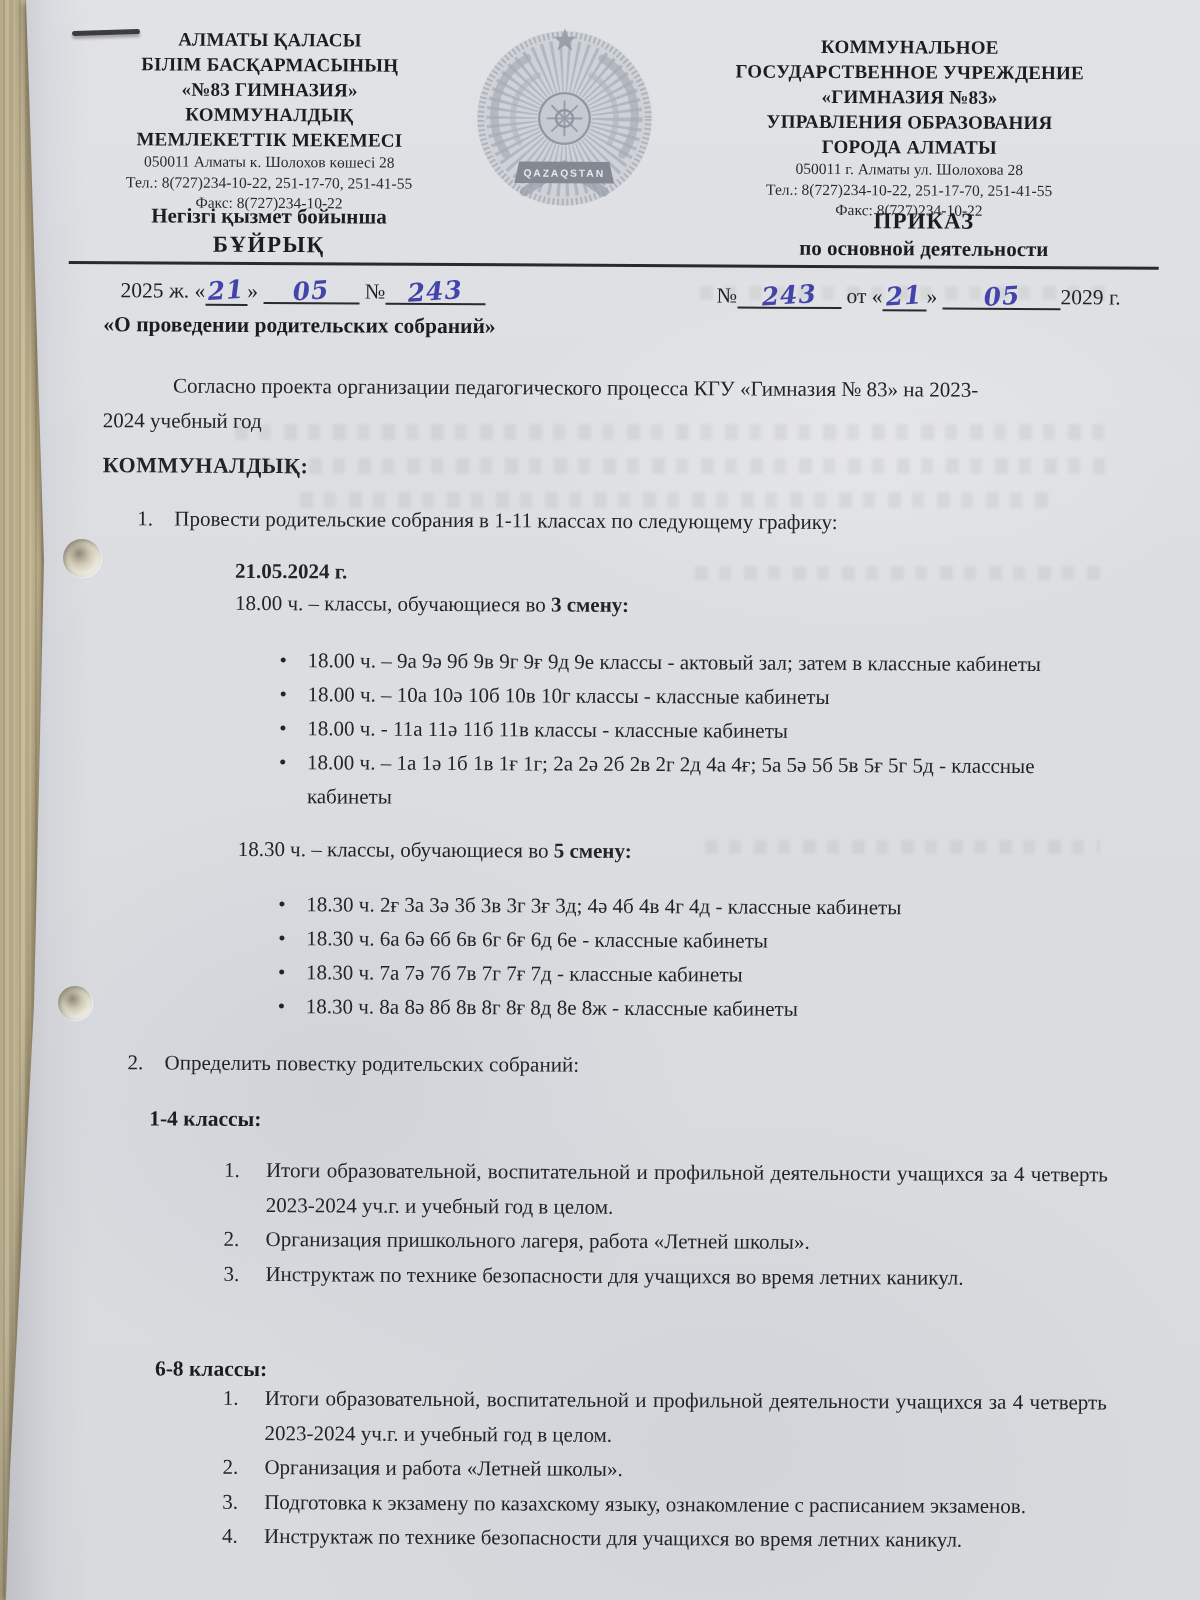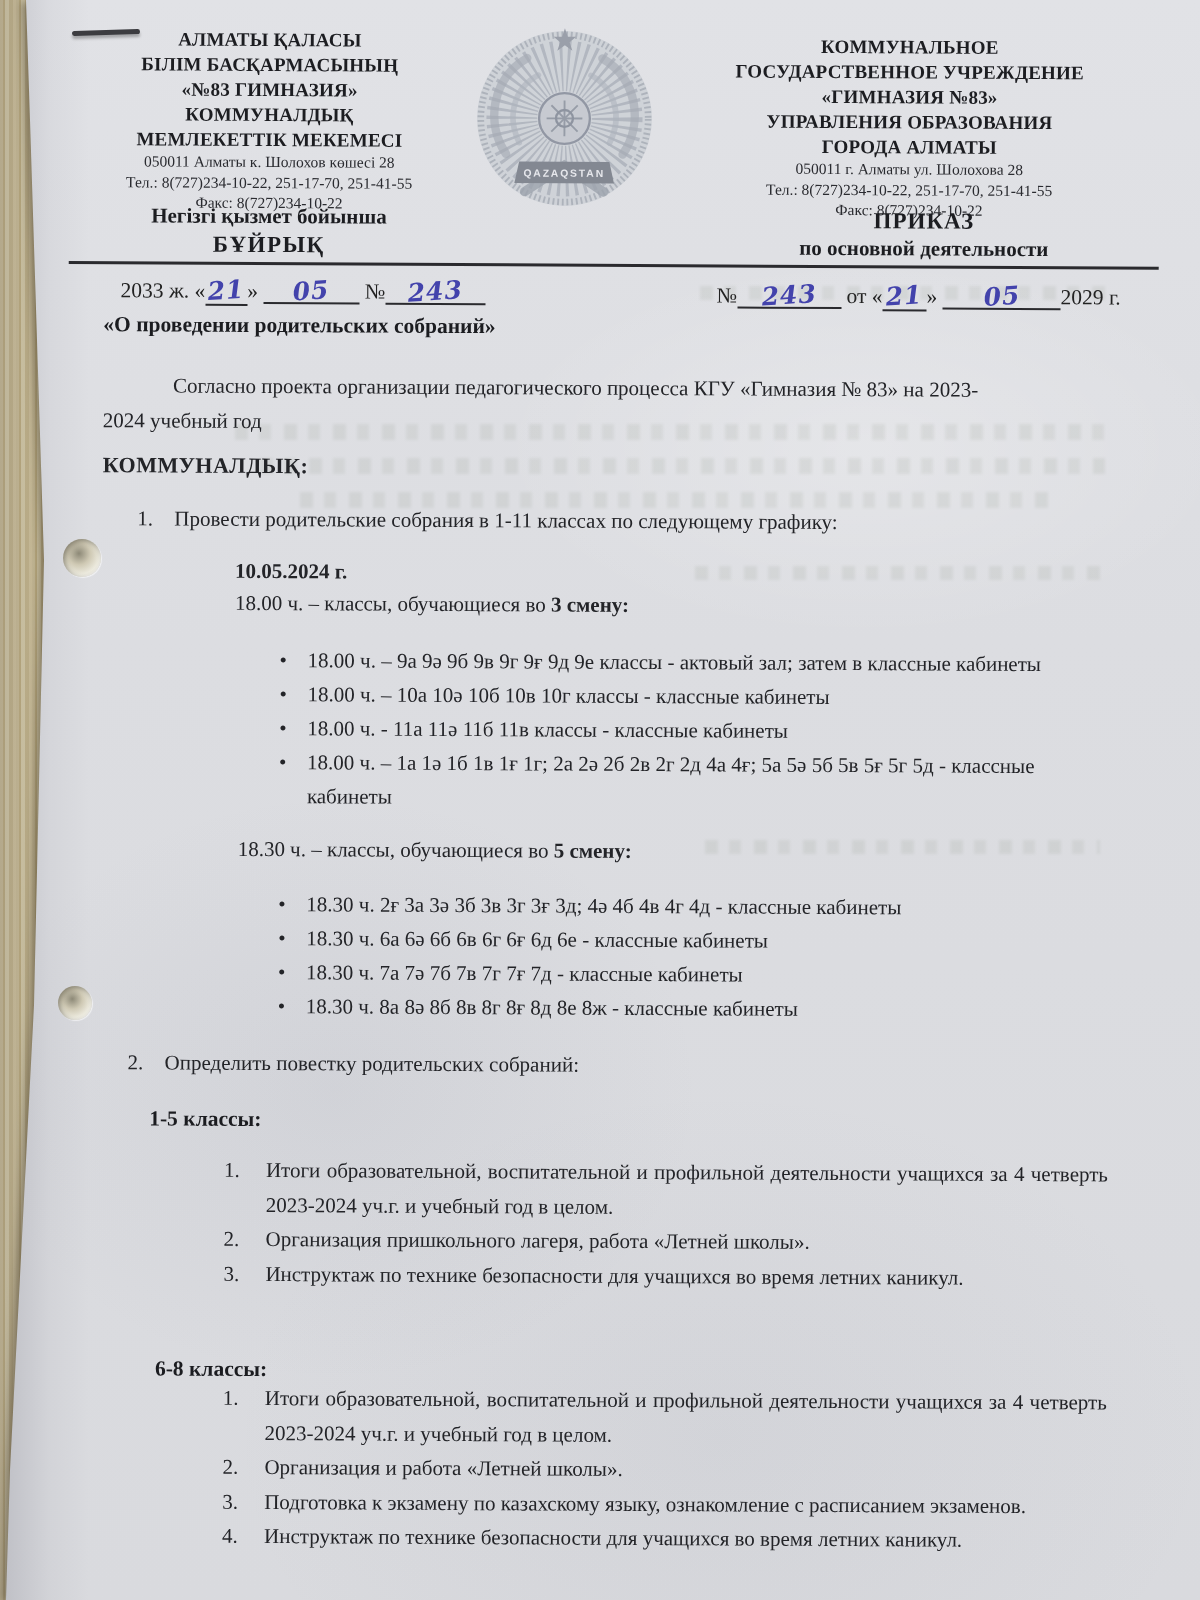--- a/index.html
+++ b/index.html
@@ -171,21 +171,21 @@
       <div class="order-right">
         <div class="l1">ПРИКАЗ</div>
         <div class="l2">по основной деятельности</div>
       </div>
     </div>
 
     <div class="rule"></div>
 
     <div class="date-row">
       <div class="date-left">
-        <span>2033 ж.</span>
+        <span>2025 ж.</span>
         <span>«</span><span class="qd" style="min-width:42px;text-align:center;"><span class="hw">21</span></span><span>»</span>
         <span class="blank" style="min-width:96px;"><span class="hw">05</span></span>
         <span>№</span><span class="blank" style="min-width:100px;"><span class="hw">243</span></span>
       </div>
       <div class="date-right">
         <span>№</span><span class="blank" style="min-width:104px;"><span class="hw">243</span></span>
         <span>от</span>
         <span>«</span><span class="qd" style="min-width:44px;text-align:center;"><span class="hw">21</span></span><span>»</span>
         <span class="blank" style="min-width:118px;"><span class="hw">05</span></span><span>2029 г.</span>
       </div>
@@ -194,21 +194,21 @@
     <div class="abs doc-title">«О проведении родительских собраний»</div>
 
     <div class="abs intro">Согласно проекта организации педагогического процесса КГУ «Гимназия № 83» на 2023-2024 учебный год</div>
 
     <div class="abs prikaz bold">КОММУНАЛДЫҚ:</div>
 
     <div class="abs item1 num-item">
       <span class="inum">1.</span><span>Провести родительские собрания в 1-11 классах по следующему графику:</span>
     </div>
 
-    <div class="abs sched-date">10.05.2024 г.</div>
+    <div class="abs sched-date">21.05.2024 г.</div>
 
     <div class="abs shift1-head shift-head">
       <span>18.00 ч. – классы, обучающиеся во </span><span class="bold">3 смену:</span>
     </div>
 
     <ul class="bullets bullets1 abs">
       <li>18.00 ч. – 9а 9ә 9б 9в 9г 9ғ 9д 9е классы - актовый зал; затем в классные кабинеты</li>
       <li>18.00 ч. – 10а 10ә 10б 10в 10г классы - классные кабинеты</li>
       <li>18.00 ч. - 11а 11ә 11б 11в классы - классные кабинеты</li>
       <li>18.00 ч. – 1а 1ә 1б 1в 1ғ 1г; 2а 2ә 2б 2в 2г 2д 4а 4ғ; 5а 5ә 5б 5в 5ғ 5г 5д  - классные кабинеты</li>
@@ -222,21 +222,21 @@
       <li>18.30 ч. 2ғ 3а 3ә 3б 3в 3г 3ғ 3д; 4ә 4б 4в 4г 4д - классные кабинеты</li>
       <li>18.30 ч. 6а 6ә 6б 6в 6г 6ғ 6д 6е - классные кабинеты</li>
       <li>18.30 ч. 7а 7ә 7б 7в 7г 7ғ 7д - классные кабинеты</li>
       <li>18.30 ч. 8а 8ә 8б 8в 8г 8ғ 8д 8е 8ж - классные кабинеты</li>
     </ul>
 
     <div class="abs item2 num-item">
       <span class="inum">2.</span><span>Определить повестку родительских собраний:</span>
     </div>
 
-    <div class="abs a14-head agenda-head">1-5 классы:</div>
+    <div class="abs a14-head agenda-head">1-4 классы:</div>
 
     <ol class="agenda agenda14 abs">
       <li><span class="n">1.</span><span>Итоги образовательной, воспитательной и профильной деятельности учащихся за 4 четверть 2023-2024 уч.г. и учебный год в целом.</span></li>
       <li><span class="n">2.</span><span>Организация пришкольного лагеря, работа «Летней школы».</span></li>
       <li><span class="n">3.</span><span>Инструктаж по технике безопасности для учащихся во время летних каникул.</span></li>
     </ol>
 
     <div class="abs a58-head agenda-head">6-8 классы:</div>
 
     <ol class="agenda agenda58 abs">

